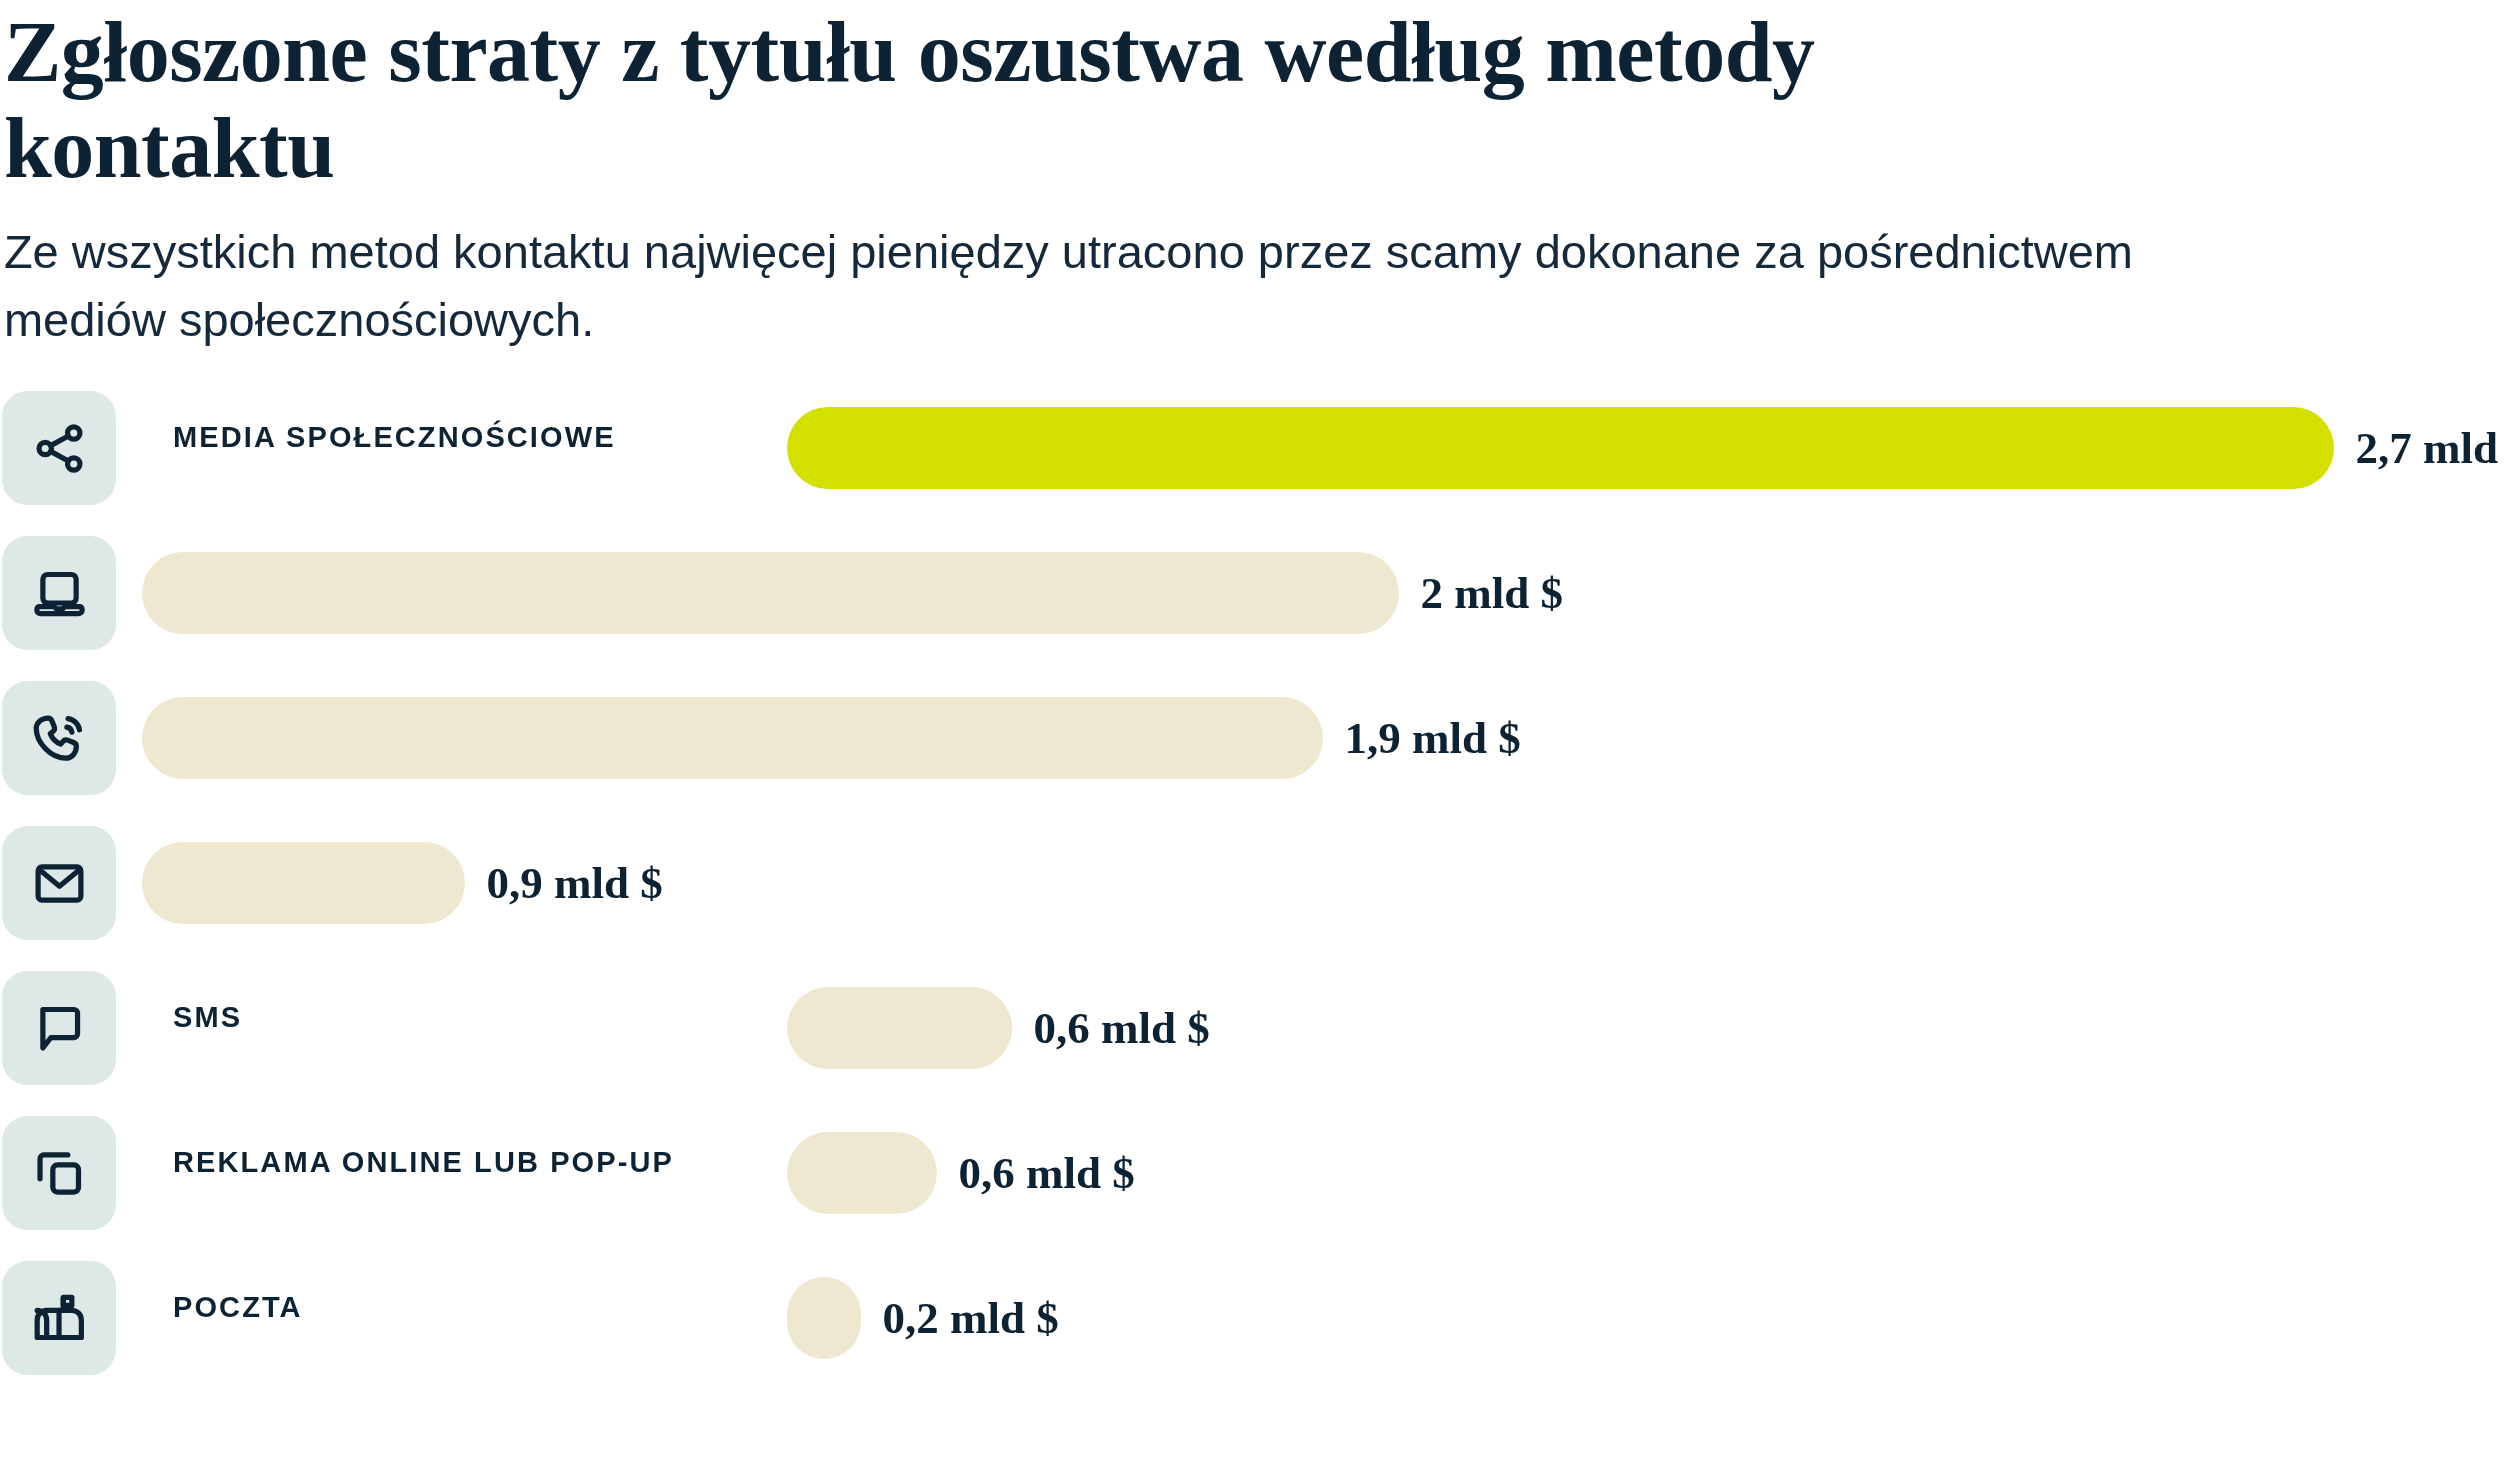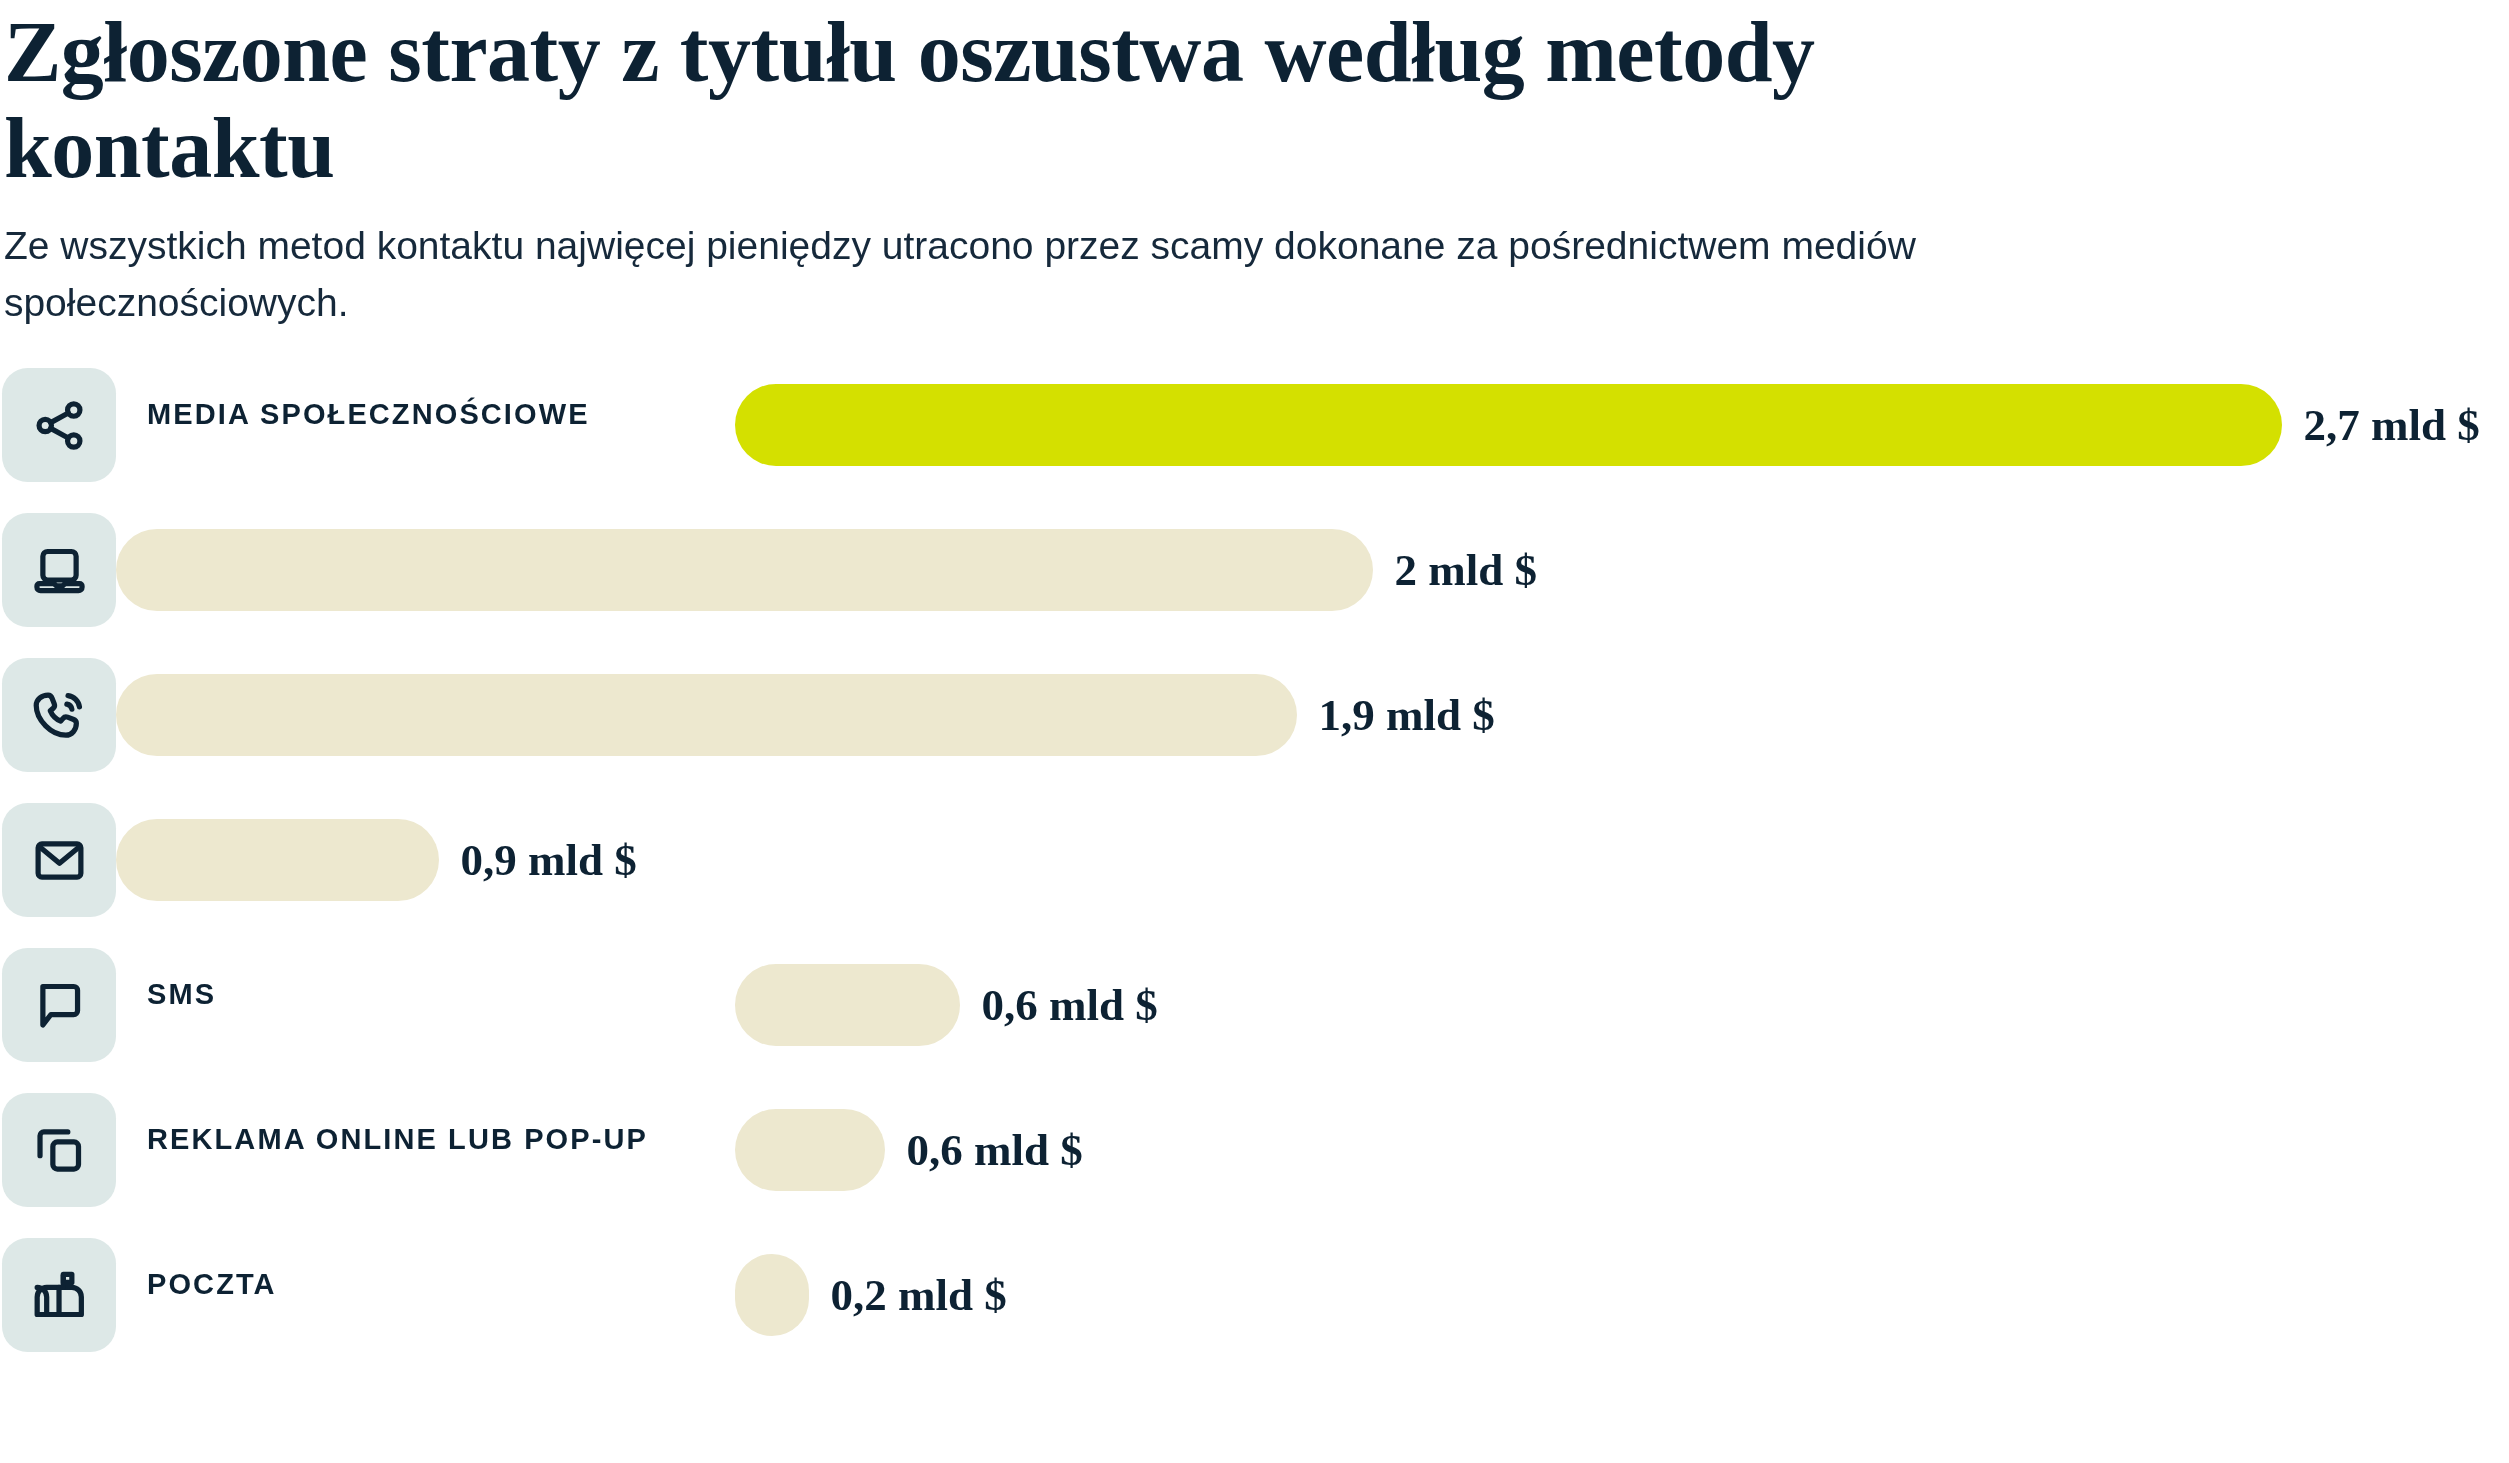--- a/index.html
+++ b/index.html
@@ -36,37 +36,38 @@
     line-height: 1.12;
     letter-spacing: -0.5px;
     color: #0d2233;
     margin: 0;
     padding-top: 3.9px;
     max-width: 2372px;
   }
   .chart-subtitle {
     font-family: "Liberation Sans", sans-serif;
     font-weight: 400;
-    font-size: 39px;
+    font-size: 47px;
     line-height: 1.45;
     color: #16293b;
     margin: 21.6px 0 0 0;
     max-width: 2431px;
   }
 
   
   .rows {
     position: relative;
     margin-top: 37px;
   }
   .row {
     position: relative;
     height: 145px;
     display: flex;
     align-items: flex-start;
+    gap: 26px;
   }
 
   .icon-tile {
     flex: 0 0 auto;
     width: 114px;
     height: 114px;
     border-radius: 25.5px;
     background: #dde8e7;
     display: flex;
     align-items: center;

